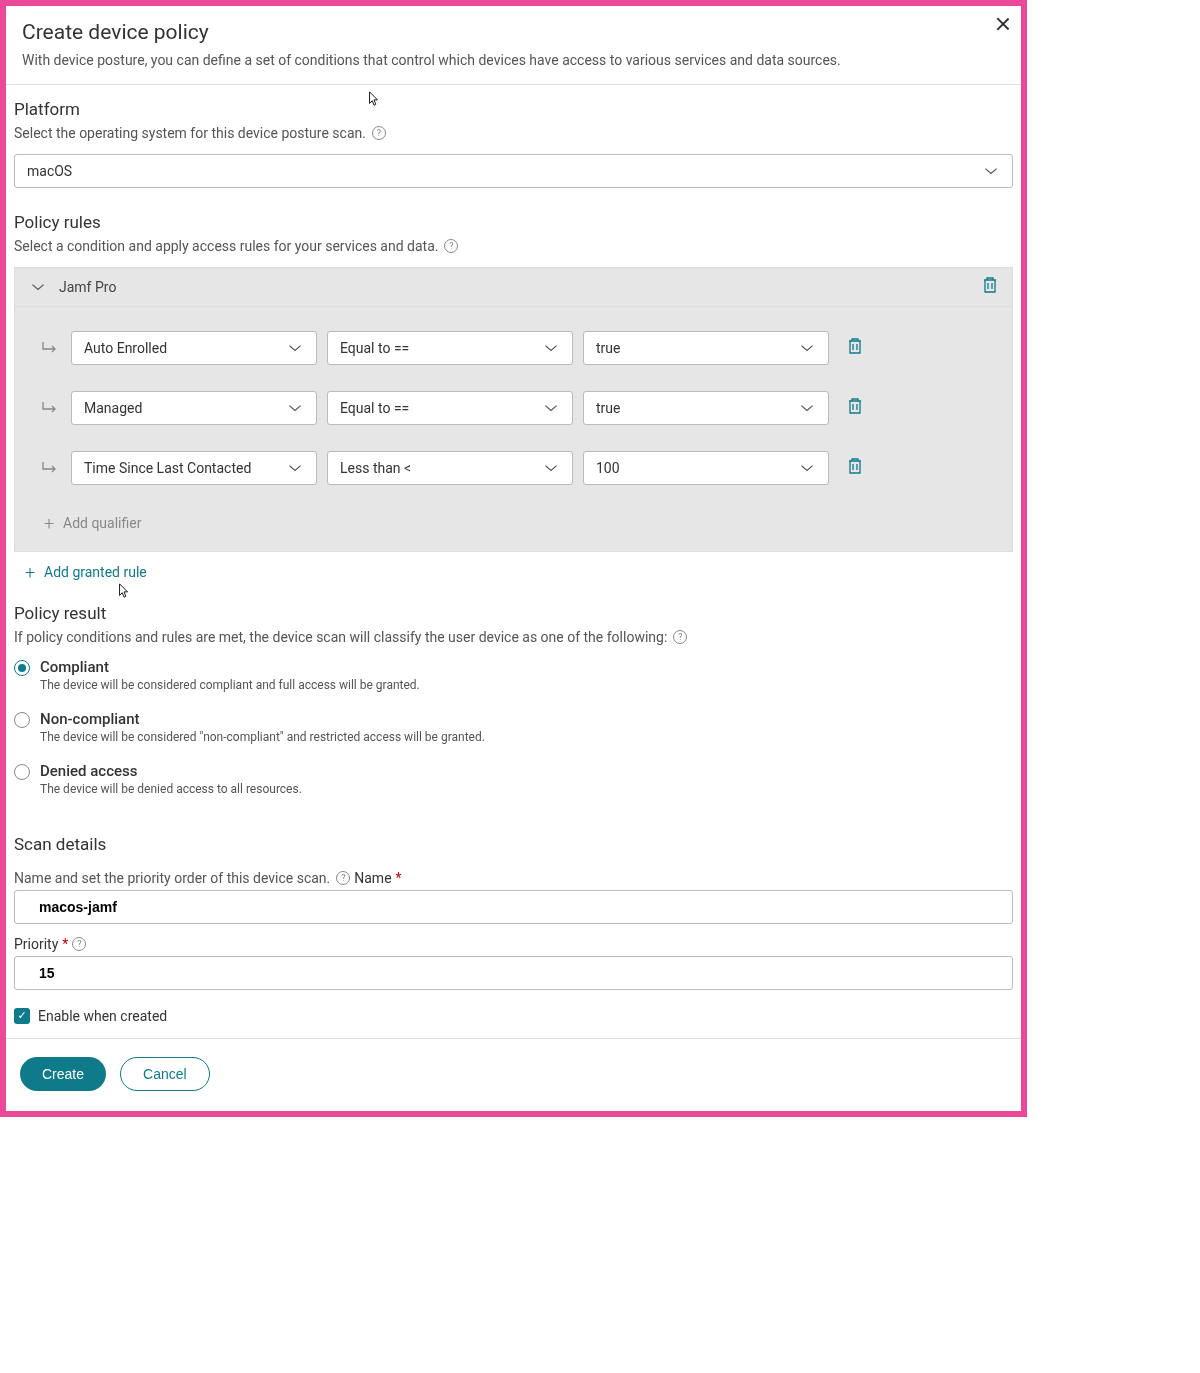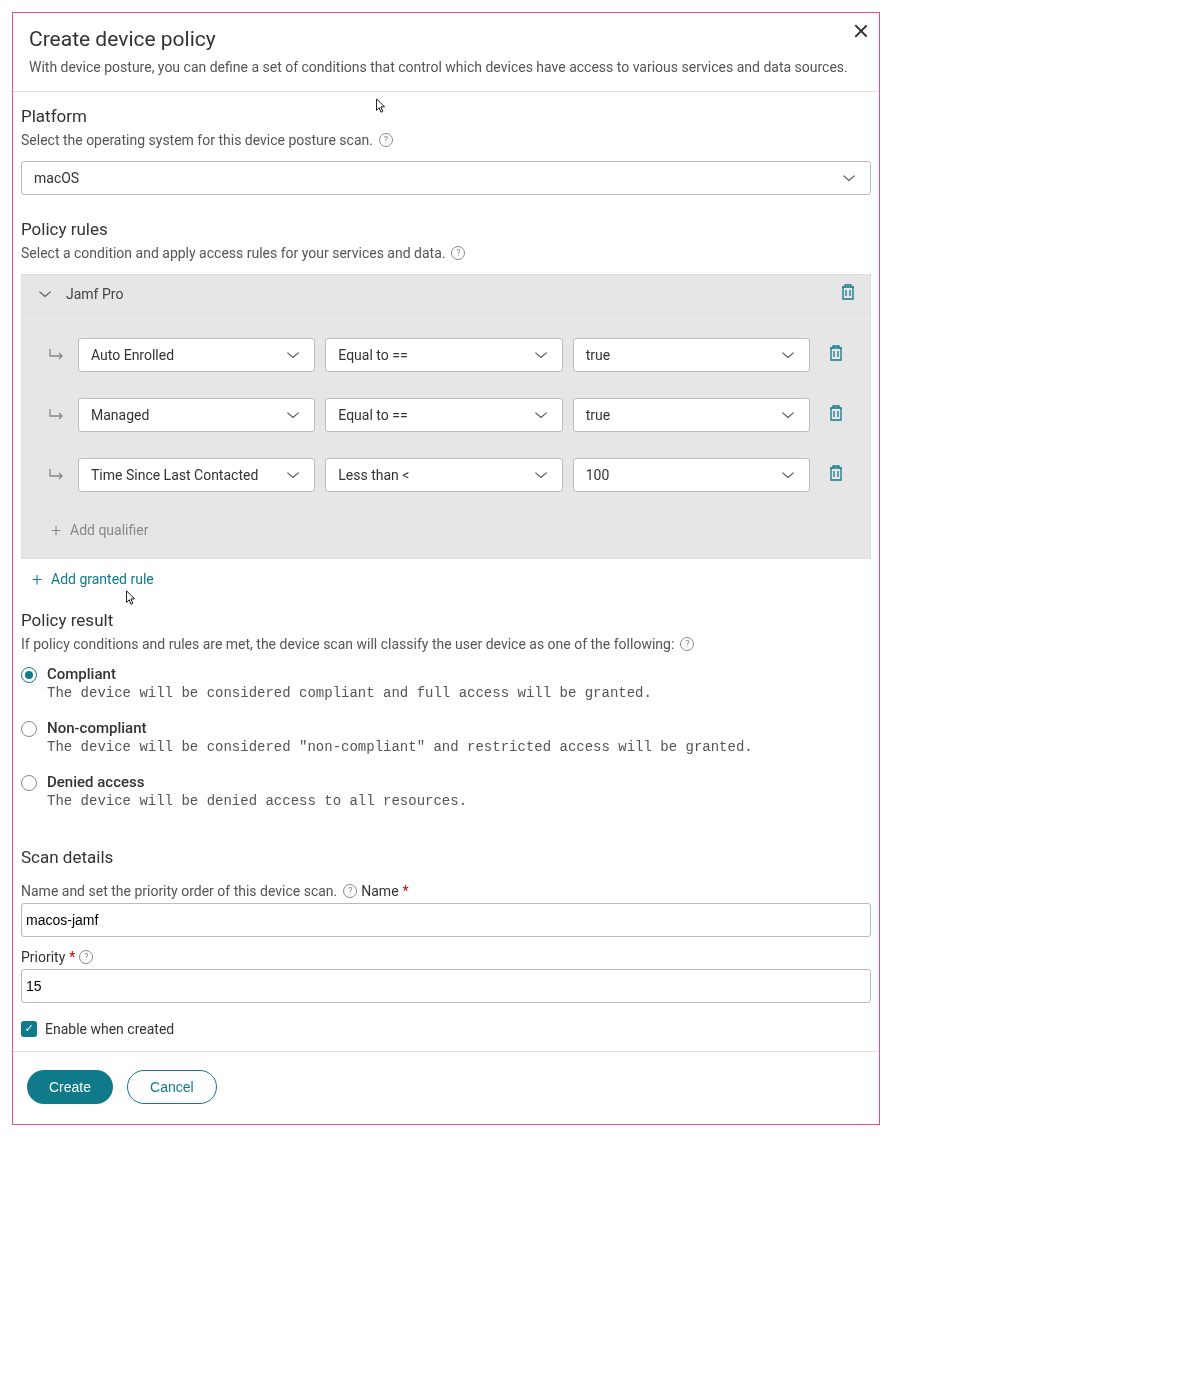--- a/index.html
+++ b/index.html
@@ -1,17 +1,17 @@
 <!DOCTYPE html>
 <html><head>
 <meta charset="utf-8">
 <style>
 * { box-sizing: border-box; margin: 0; padding: 0; }
 body { font-family: -apple-system, BlinkMacSystemFont, "Segoe UI", Roboto, Arial, sans-serif; background: #fff; color: #333; }
-.modal { border: 1px solid #ec4899; width: 868px; margin: 12px; position: relative; }
+.modal { border: 6px solid #ec4899; width: 1027px; margin: 0; position: relative; }
 .modal-header { padding: 14px 16px 16px 16px; border-bottom: 1px solid #e0e0e0; position: relative; }
 .modal-title { font-size: 21px; font-weight: 400; color: #333; margin-bottom: 8px; }
 .modal-subtitle { font-size: 14px; color: #555; }
 .close-x { position: absolute; top: 8px; right: 8px; width: 20px; height: 20px; cursor: pointer; }
 .close-x::before, .close-x::after { content: ""; position: absolute; left: 9px; top: 2px; width: 1.5px; height: 16px; background: #333; }
 .close-x::before { transform: rotate(45deg); }
 .close-x::after { transform: rotate(-45deg); }
 .section { padding: 14px 8px 6px 8px; }
 .section-title { font-size: 17px; font-weight: 400; color: #333; margin-bottom: 4px; }
 .section-sub { font-size: 14px; color: #555; display: inline-flex; align-items: center; gap: 6px; }
@@ -34,24 +34,24 @@
 .add-link { display: inline-flex; align-items: center; gap: 6px; font-size: 14px; cursor: pointer; padding: 4px 0 10px 0; }
 .add-link.muted { color: #888; }
 .add-link.teal { color: #0f7b8a; padding: 12px 0 0 8px; }
 .plus-icon { display: inline-flex; width: 16px; height: 16px; align-items: center; justify-content: center; font-size: 18px; font-weight: 300; }
 .radio-group { margin-top: 12px; }
 .radio-row { display: flex; align-items: flex-start; gap: 10px; margin-bottom: 18px; }
 .radio { width: 16px; height: 16px; border: 1.5px solid #888; border-radius: 50%; margin-top: 2px; flex-shrink: 0; position: relative; cursor: pointer; }
 .radio.checked { border-color: #0f7b8a; }
 .radio.checked::after { content: ""; position: absolute; width: 8px; height: 8px; border-radius: 50%; background: #0f7b8a; left: 50%; top: 50%; transform: translate(-50%,-50%); }
 .radio-label { font-size: 15px; font-weight: 500; color: #333; margin-bottom: 2px; }
-.radio-desc { font-size: 14px; color: #555; font-family: Liberation Mono, monospace; }
+.radio-desc { font-size: 12px; color: #555; }
 .field-label { font-size: 14px; color: #333; margin-top: 12px; margin-bottom: 4px; display: inline-flex; align-items: center; gap: 4px; }
 .req { color: #c00; }
-.text-input { width: 100%; height: 34px; border: 1px solid #bbb; border-radius: 3px; padding: 0 4px; font-size: 14px; }
+.text-input { width: 100%; height: 34px; border: 1px solid #bbb; border-radius: 3px; padding: 0 24px; font-size: 14px; font-weight: bold; }
 .checkbox-row { display: flex; align-items: flex-start; gap: 8px; margin-top: 18px; margin-bottom: 8px; }
 .checkbox { width: 16px; height: 16px; border-radius: 3px; background: #0f7b8a; display: flex; align-items: center; justify-content: center; color: #fff; font-size: 11px; cursor: pointer; }
 .checkbox::after { content: "✓"; }
 .checkbox-label { font-size: 14px; color: #333; }
 .footer { border-top: 1px solid #e0e0e0; padding: 18px 14px 20px 14px; display: flex; gap: 14px; }
 .btn { height: 34px; border-radius: 17px; padding: 0 22px; font-size: 14px; display: inline-flex; align-items: center; justify-content: center; cursor: pointer; border: none; }
 .btn-primary { background: #0f7b8a; color: #fff; }
 .btn-secondary { background: #fff; color: #0f7b8a; border: 1.5px solid #0f7b8a; }
 .cursor-icon { position: absolute; width: 12px; height: 16px; pointer-events: none; }
 </style>

